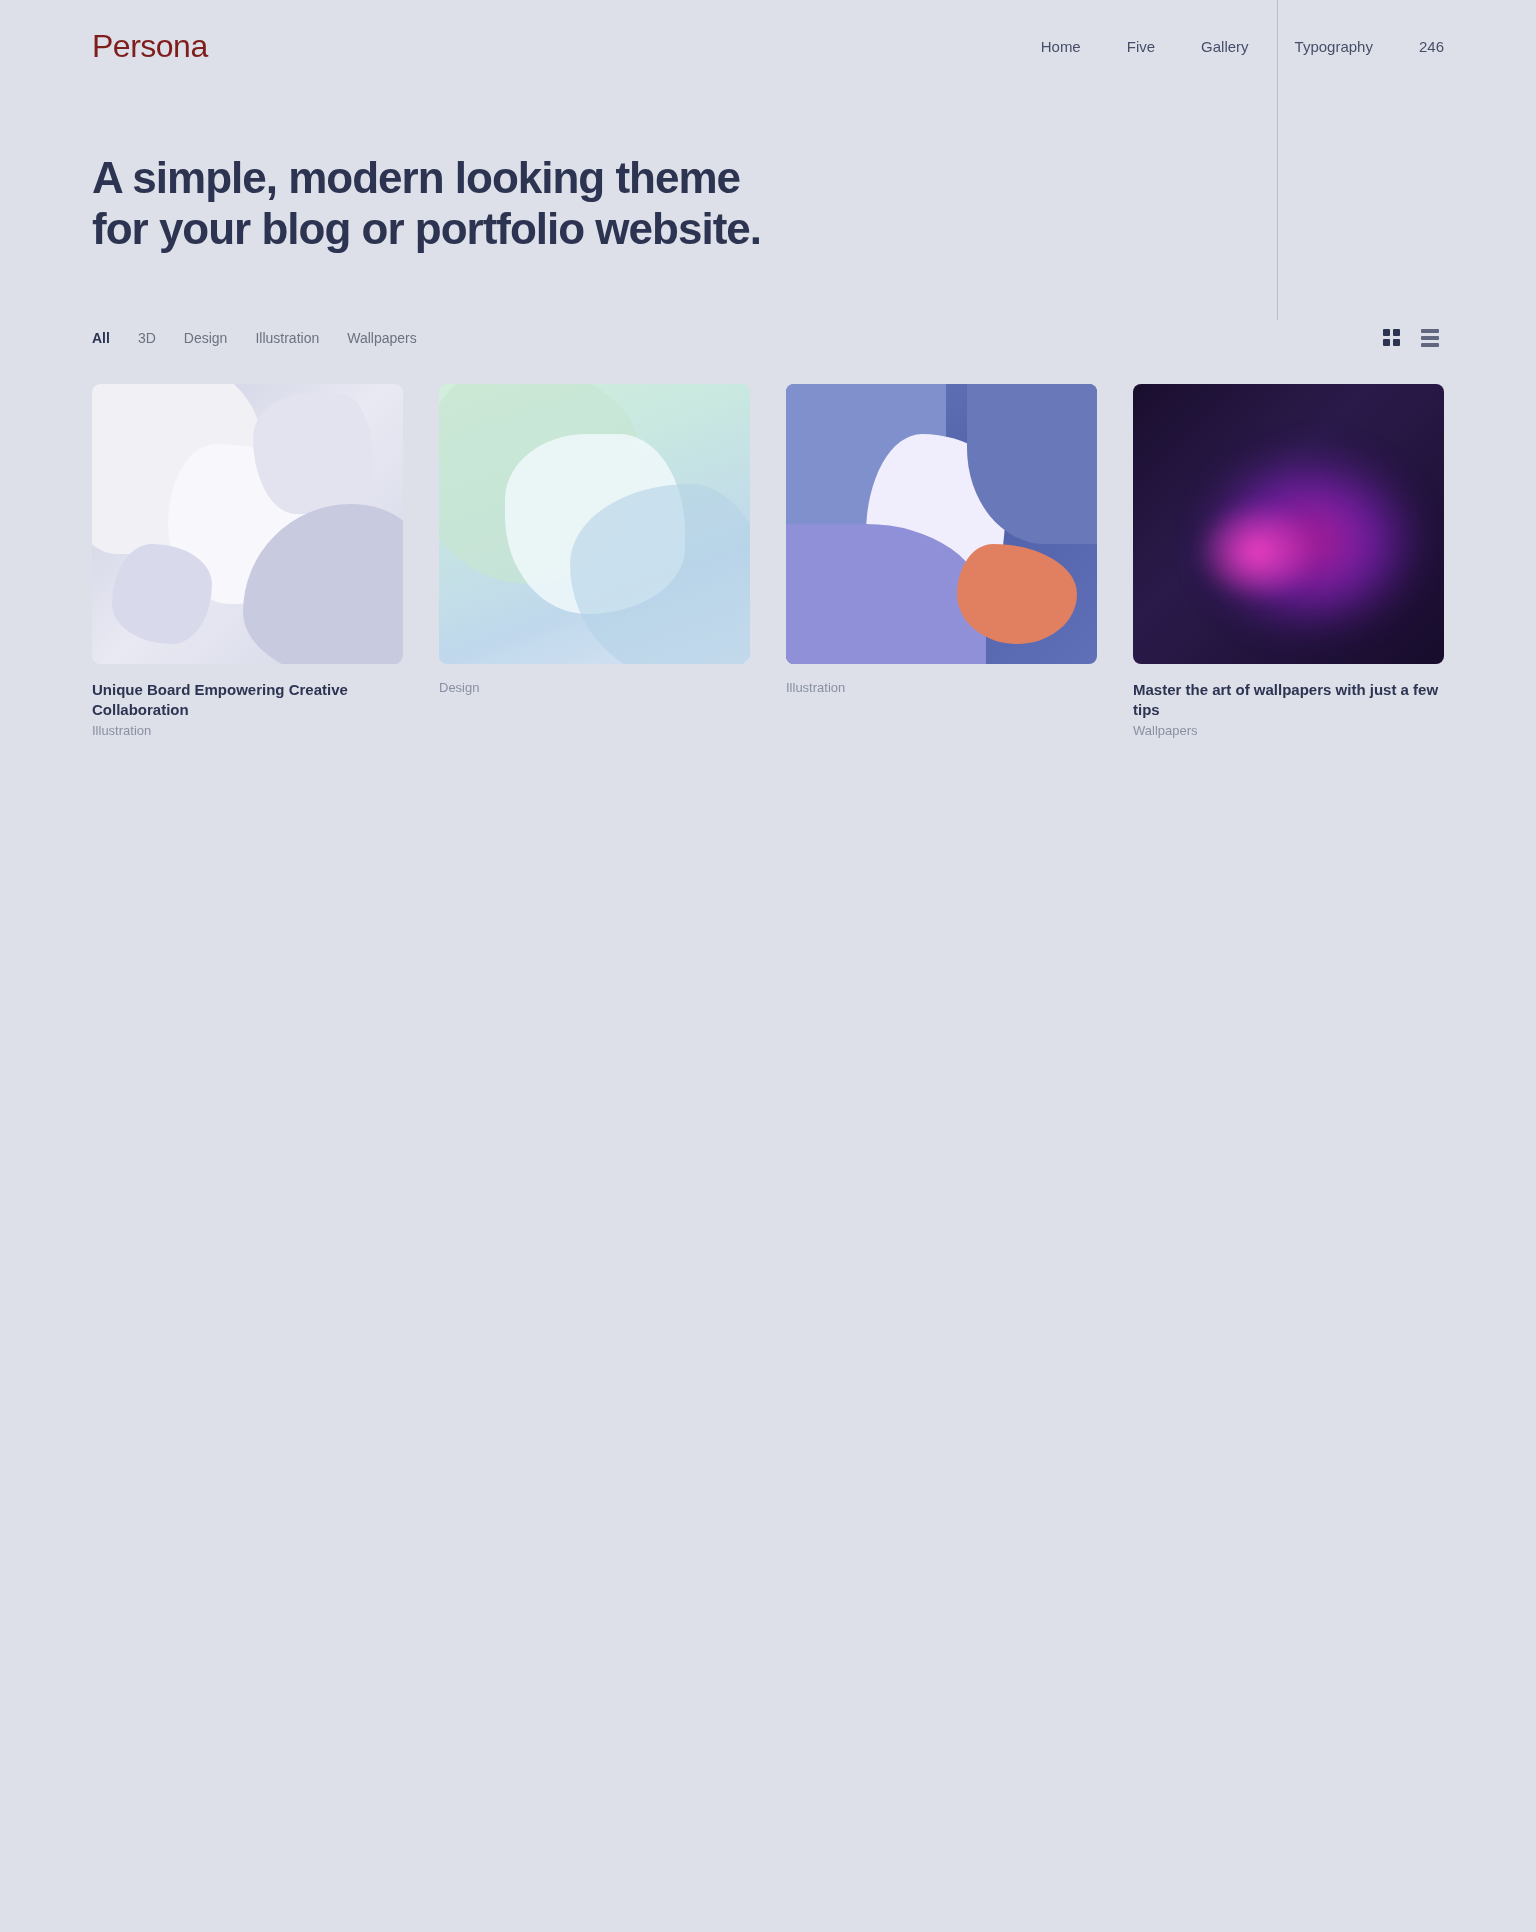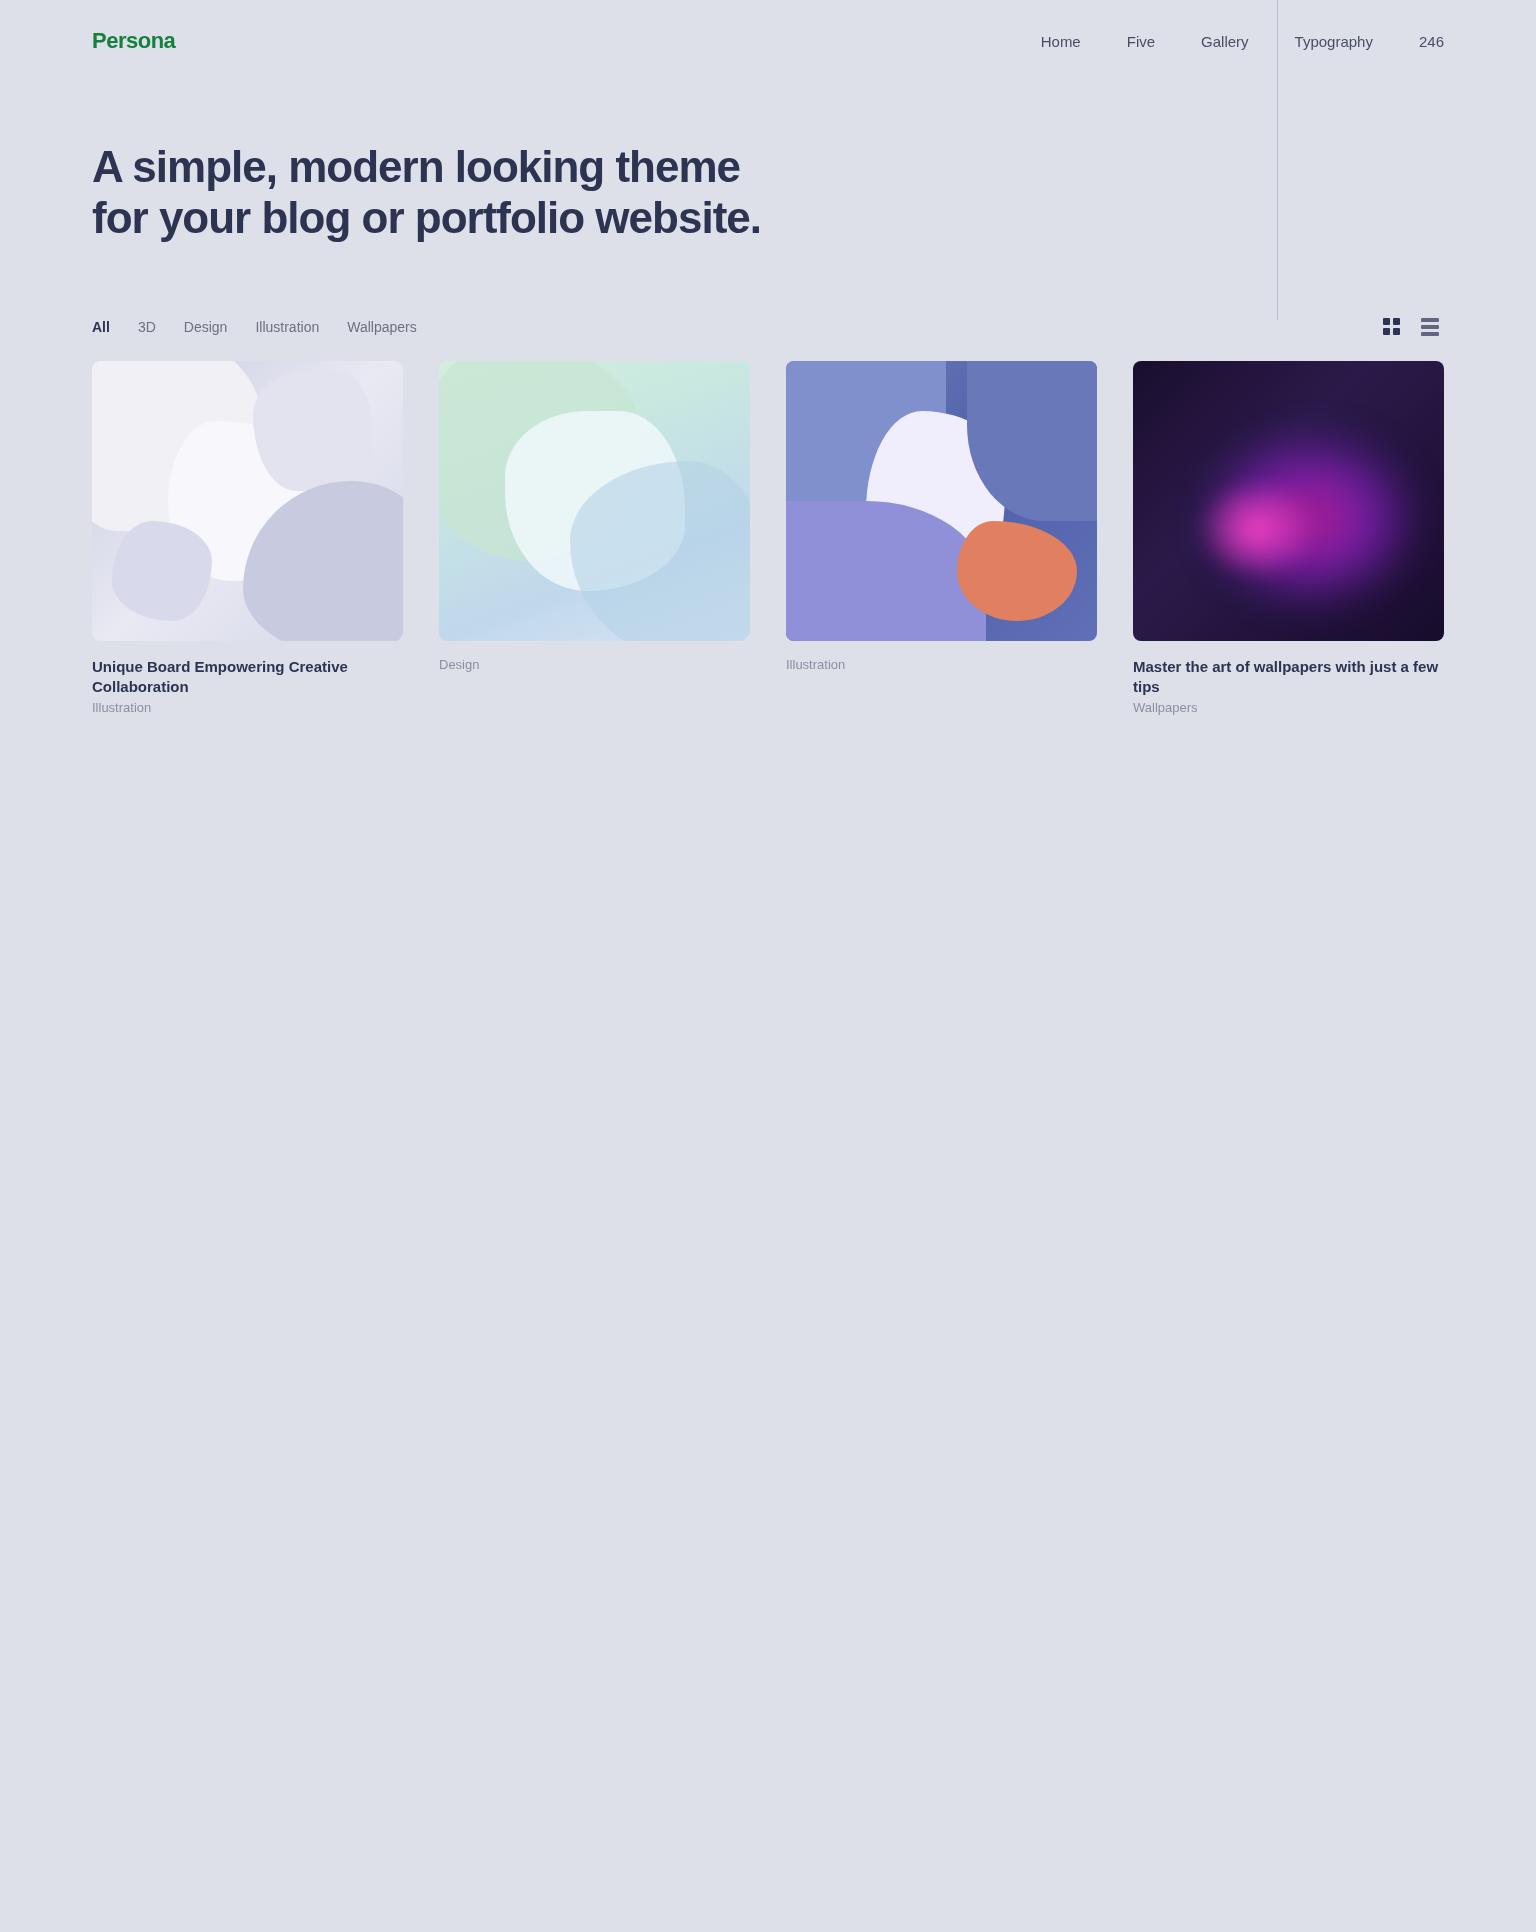--- a/index.html
+++ b/index.html
@@ -12,23 +12,23 @@
 
     
     header {
       display: flex;
       align-items: center;
       justify-content: space-between;
       padding: 28px 92px;
       background: #dde0e8;
     }
     .logo {
-      font-size: 22px;
-      font-weight: 700;
-      color: #15803d;
+      font-size: 32px;
+      font-weight: 400;
+      color: #7f1d1d;
       letter-spacing: -0.5px;
     }
     nav {
       display: flex;
       gap: 46px;
       align-items: center;
     }
     nav a {
       text-decoration: none;
       color: #2d3452;
@@ -61,21 +61,21 @@
       letter-spacing: -1px;
     }
 
     
     .filter-bar {
       display: flex;
       align-items: center;
       justify-content: space-between;
       padding: 0 92px;
       margin-top: 30px;
-      margin-bottom: 20px;
+      margin-bottom: 32px;
     }
     .filter-tabs {
       display: flex;
       gap: 28px;
       align-items: center;
     }
     .filter-tab {
       font-size: 14px;
       font-weight: 500;
       color: #6b7280;

